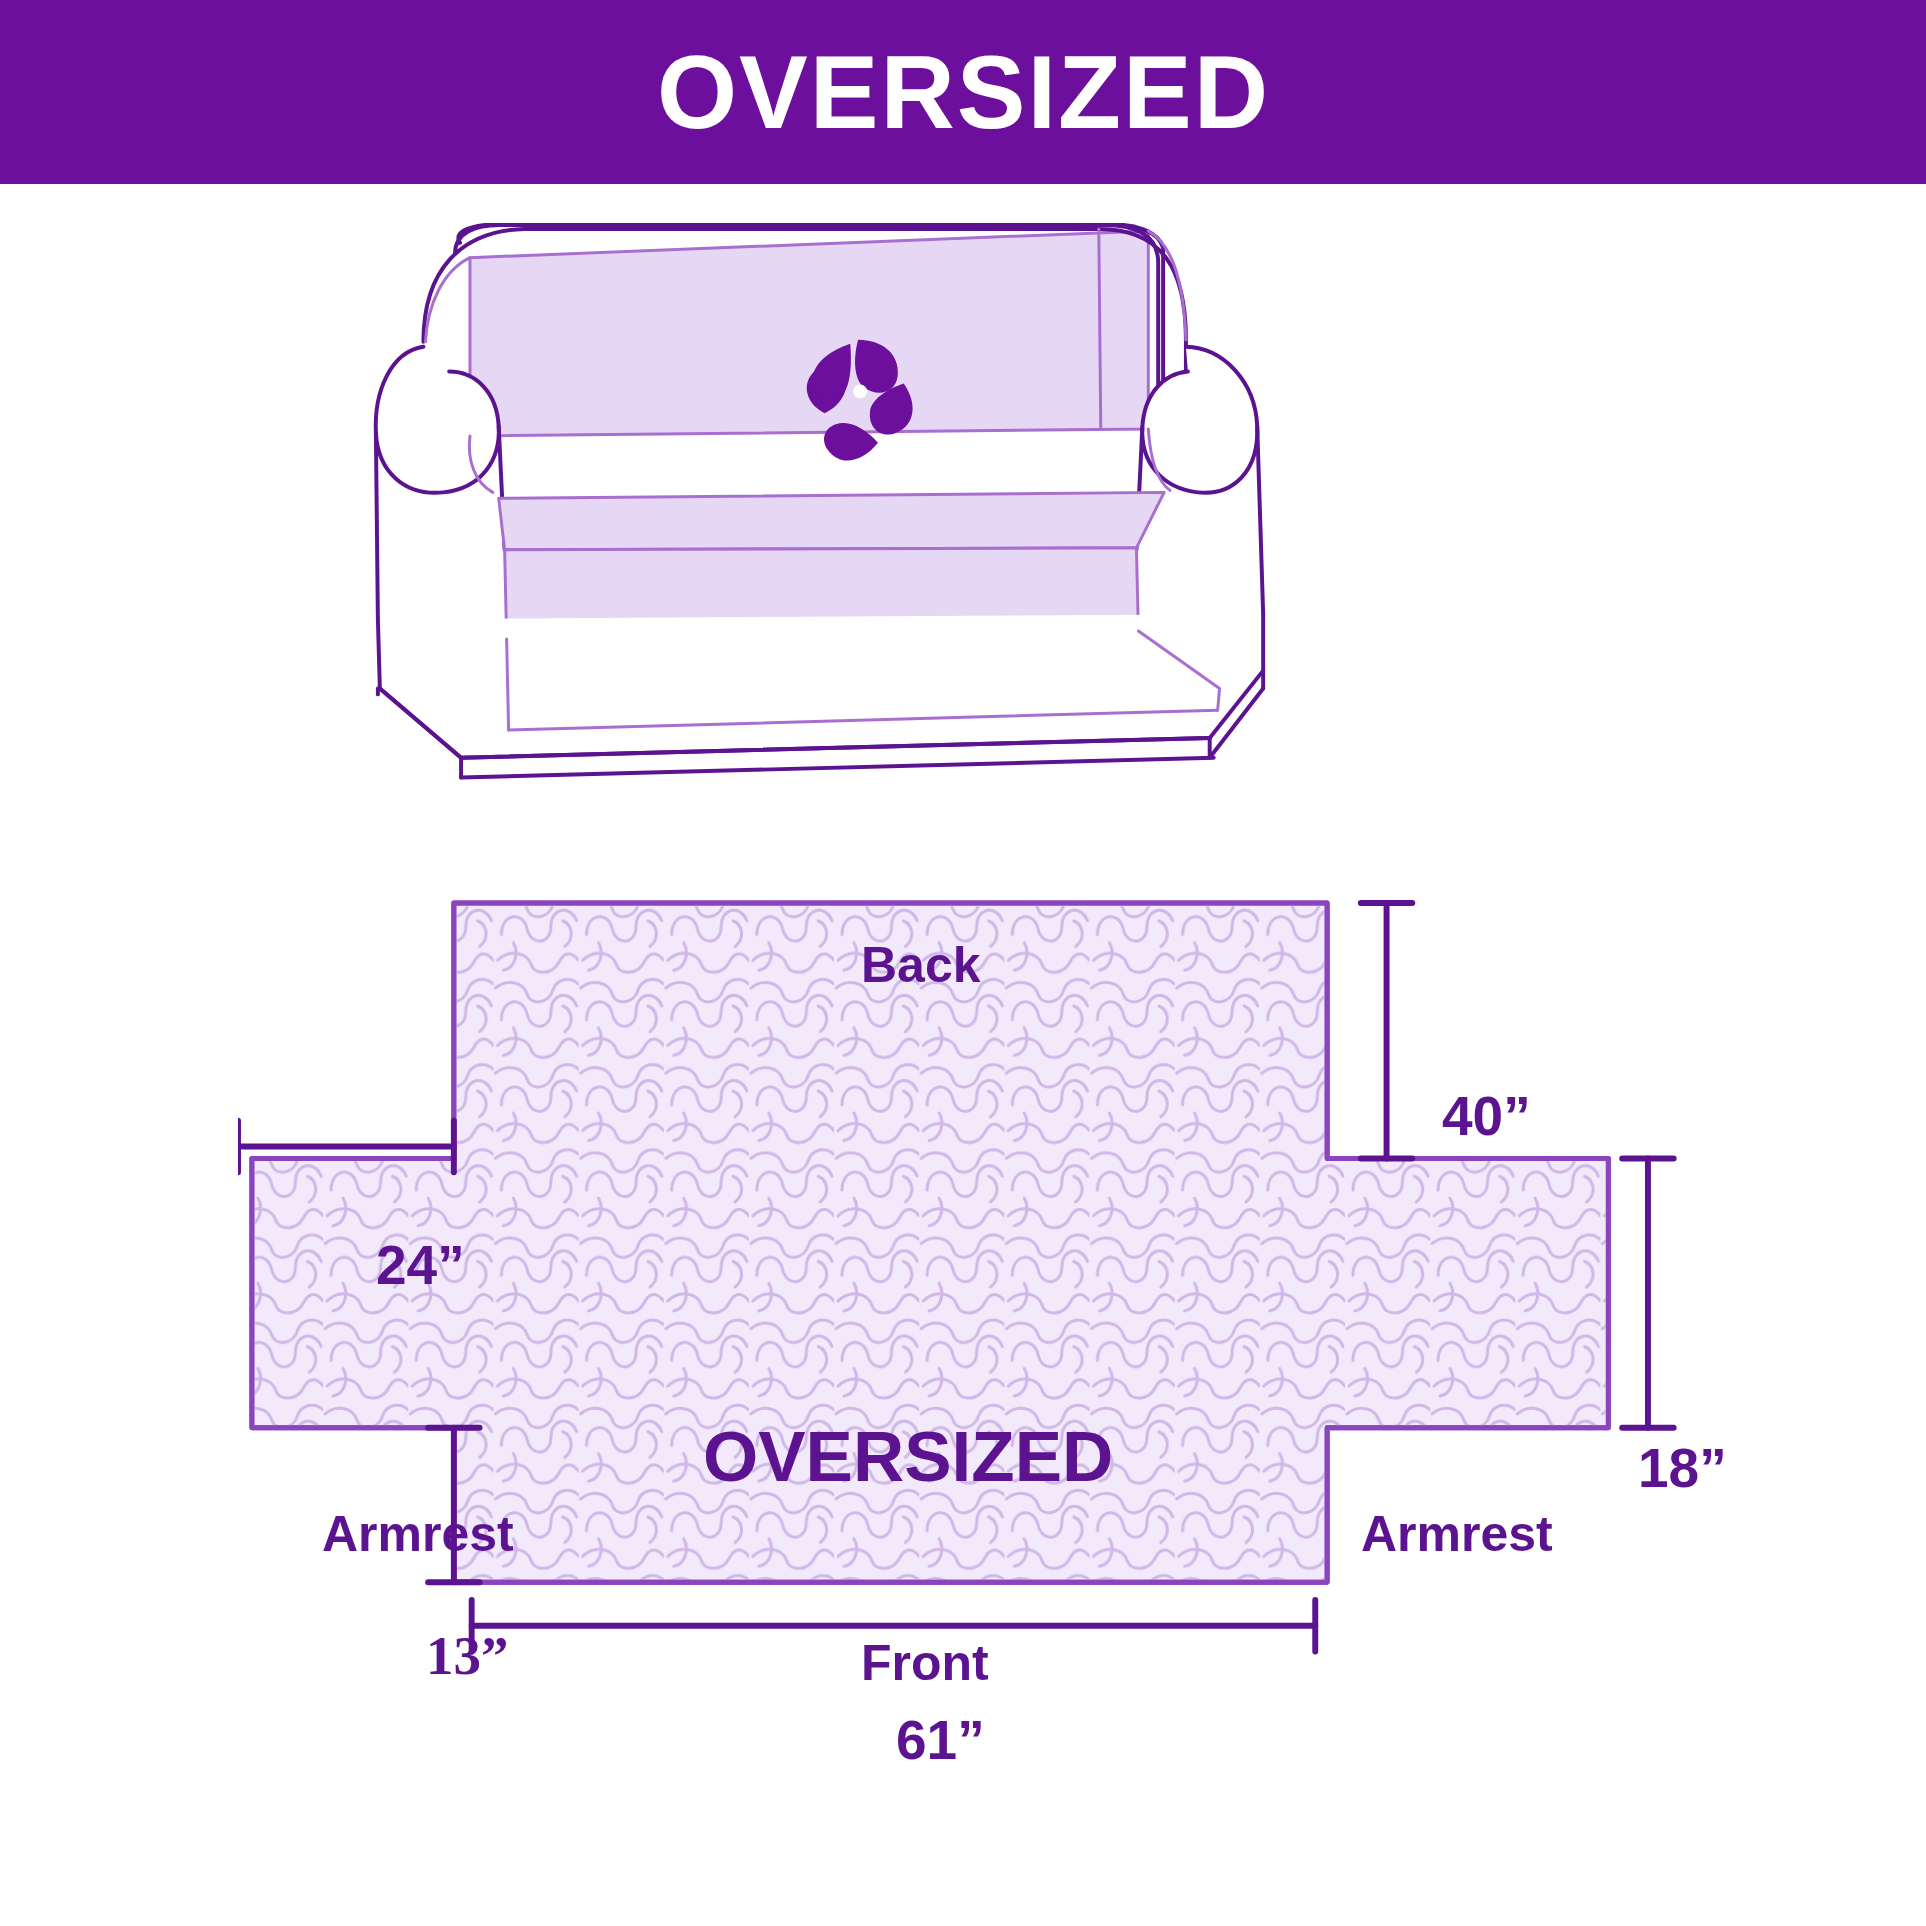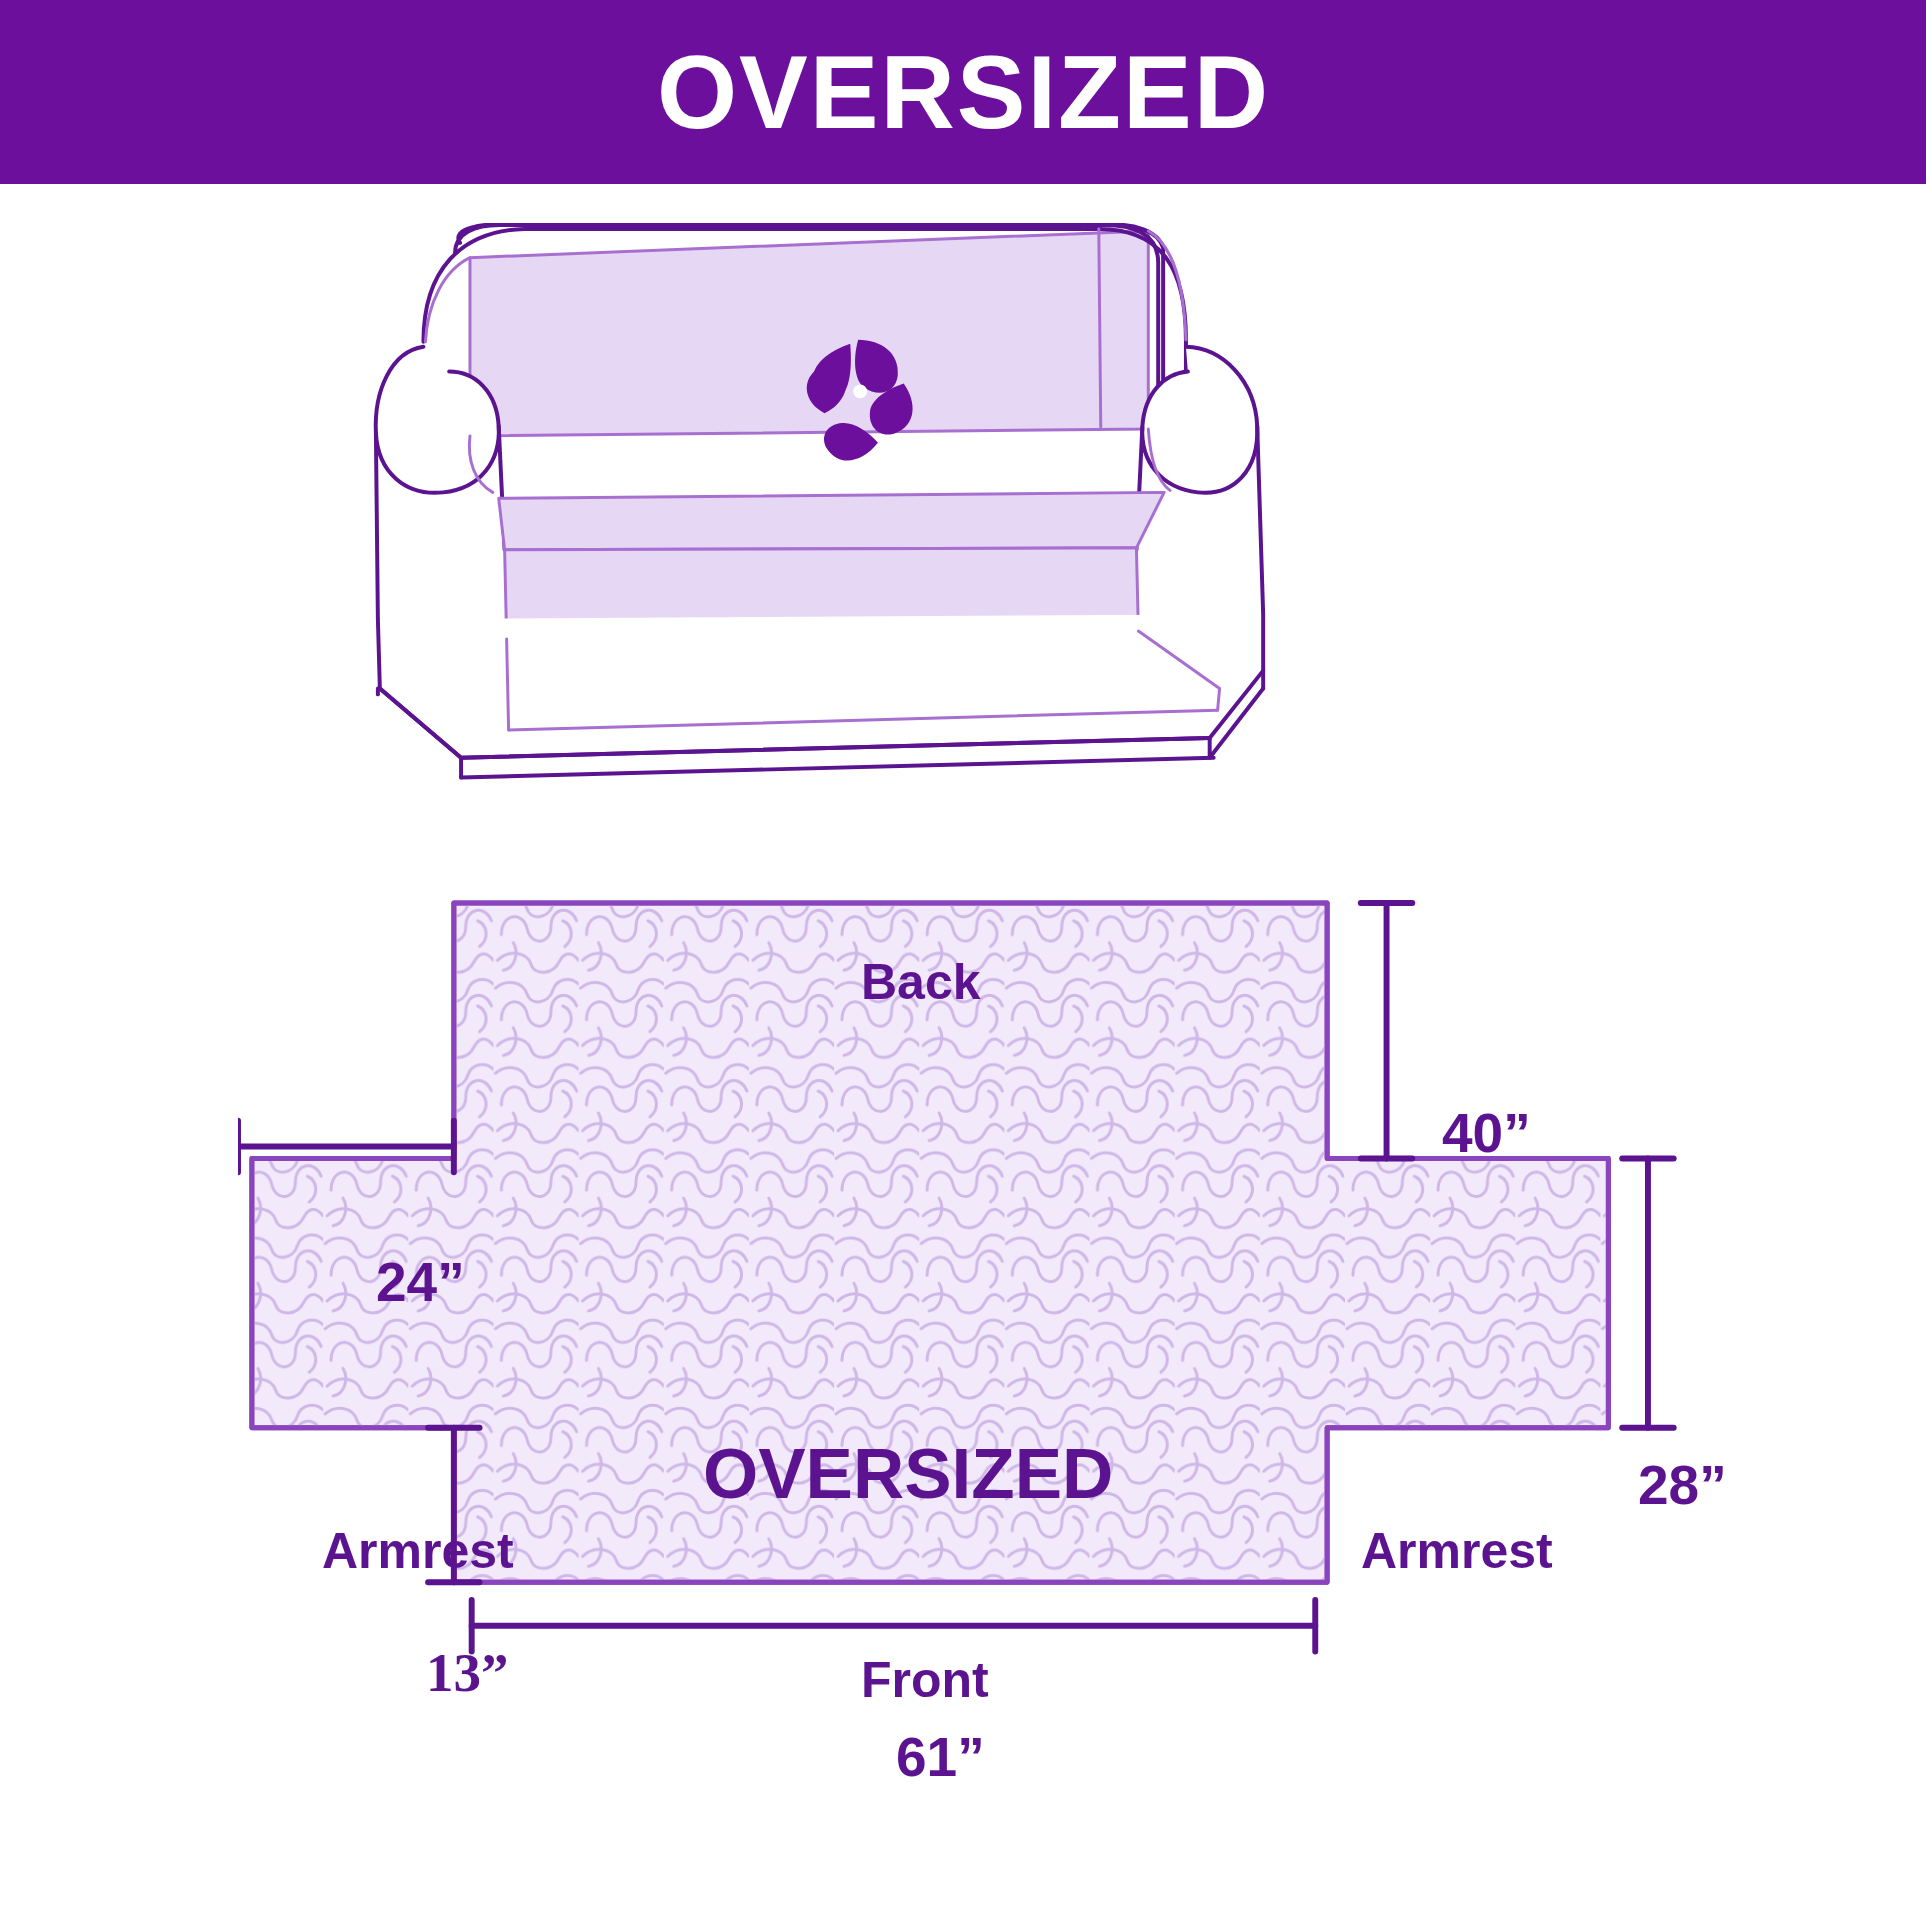--- a/index.html
+++ b/index.html
@@ -53,21 +53,20 @@
     width: 1505px;
     height: 921px;
   }
 
   .dim-label {
     position: absolute;
     color: #5b1390;
     font-weight: bold;
     font-family: "Liberation Sans", sans-serif;
     white-space: nowrap;
-    margin-top: 17px;
   }
   #label-back      { left: 861px; top: 936px;  font-size: 50px; }
   #label-front     { left: 861px; top: 1634px; font-size: 50px; }
   #label-oversized { left: 703px; top: 1416px; font-size: 71px; }
   #label-arm-left  { left: 322px; top: 1505px; font-size: 50px; }
   #label-arm-right { left: 1361px; top: 1505px; font-size: 50px; }
   #label-40        { left: 1442px; top: 1084px; font-size: 55px; }
   #label-24        { left: 376px;  top: 1233px; font-size: 55px; }
   #label-23        { left: 1638px; top: 1436px; font-size: 55px; }
   #label-13        { left: 426px;  top: 1624px; font-size: 55px; font-family: Liberation Serif, serif; }
@@ -186,16 +185,16 @@
 </div>
 
 <div class="dim-label" id="label-back">Back</div>
 <div class="dim-label" id="label-front">Front</div>
 <div class="dim-label" id="label-oversized">OVERSIZED</div>
 <div class="dim-label" id="label-arm-left">Armrest</div>
 <div class="dim-label" id="label-arm-right">Armrest</div>
 
 <div class="dim-label" id="label-40">40”</div>
 <div class="dim-label" id="label-24">24”</div>
-<div class="dim-label" id="label-23">28”</div>
+<div class="dim-label" id="label-23">18”</div>
 <div class="dim-label" id="label-13">13”</div>
 <div class="dim-label" id="label-78">61”</div>
 
 
 </body></html>

